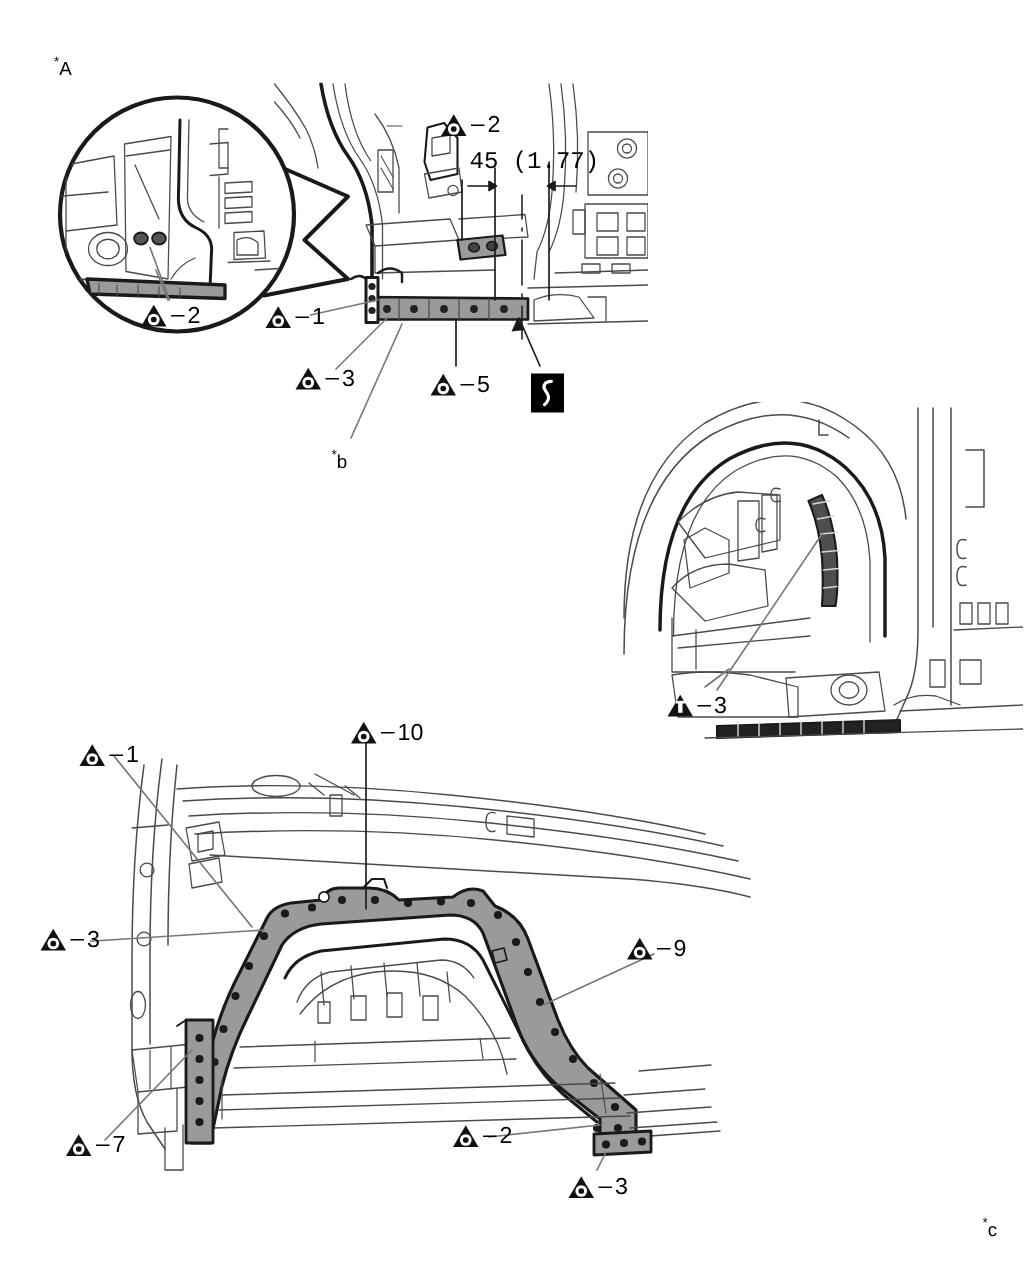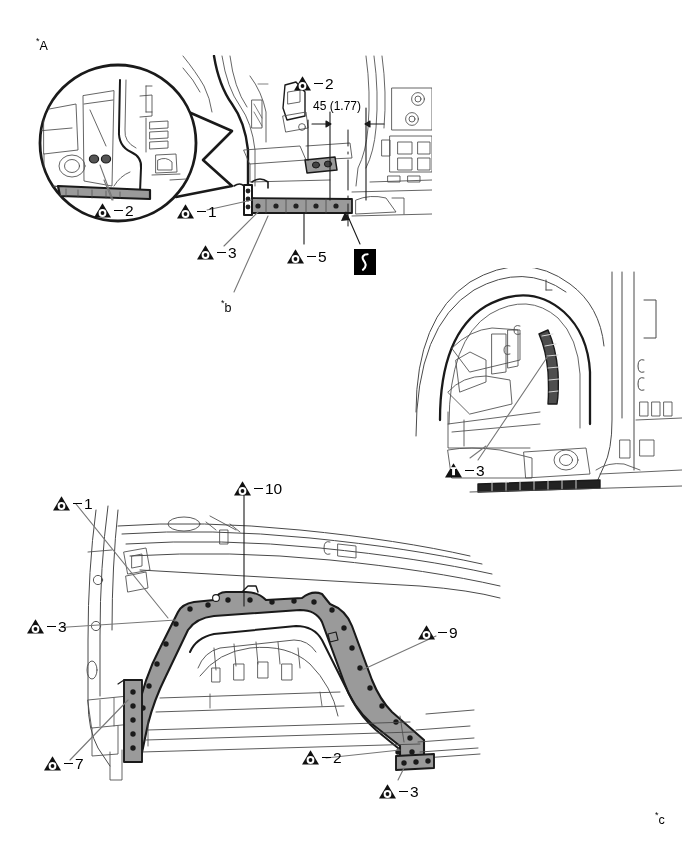--- a/index.html
+++ b/index.html
@@ -67,22 +67,22 @@
   }
   .reftag .star {
     font-size: 9px;
     vertical-align: super;
     position: relative;
     top: -1px;
   }
   
   .dimtext {
     position: absolute;
-    font-family: Liberation Sans, sans-serif;
-    font-size: 12px;
+    font-family: Liberation Mono, monospace;
+    font-size: 16px;
     line-height: 1;
     color: #000;
     white-space: nowrap;
   }
   
   .symbolbox {
     position: absolute;
     width: 22px;
     height: 26px;
     background: #000;

